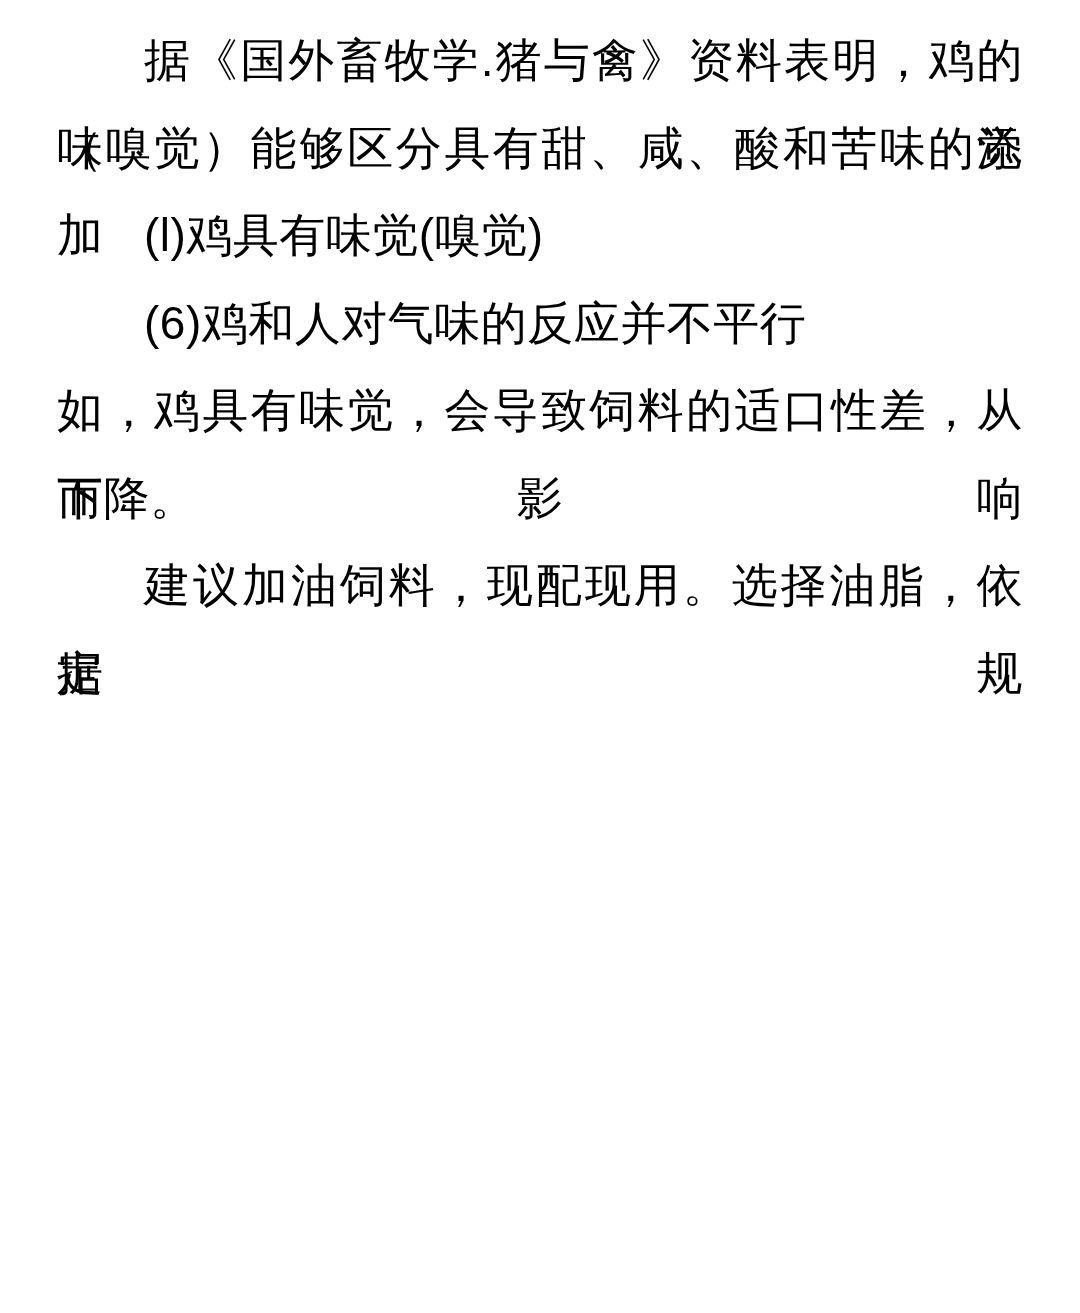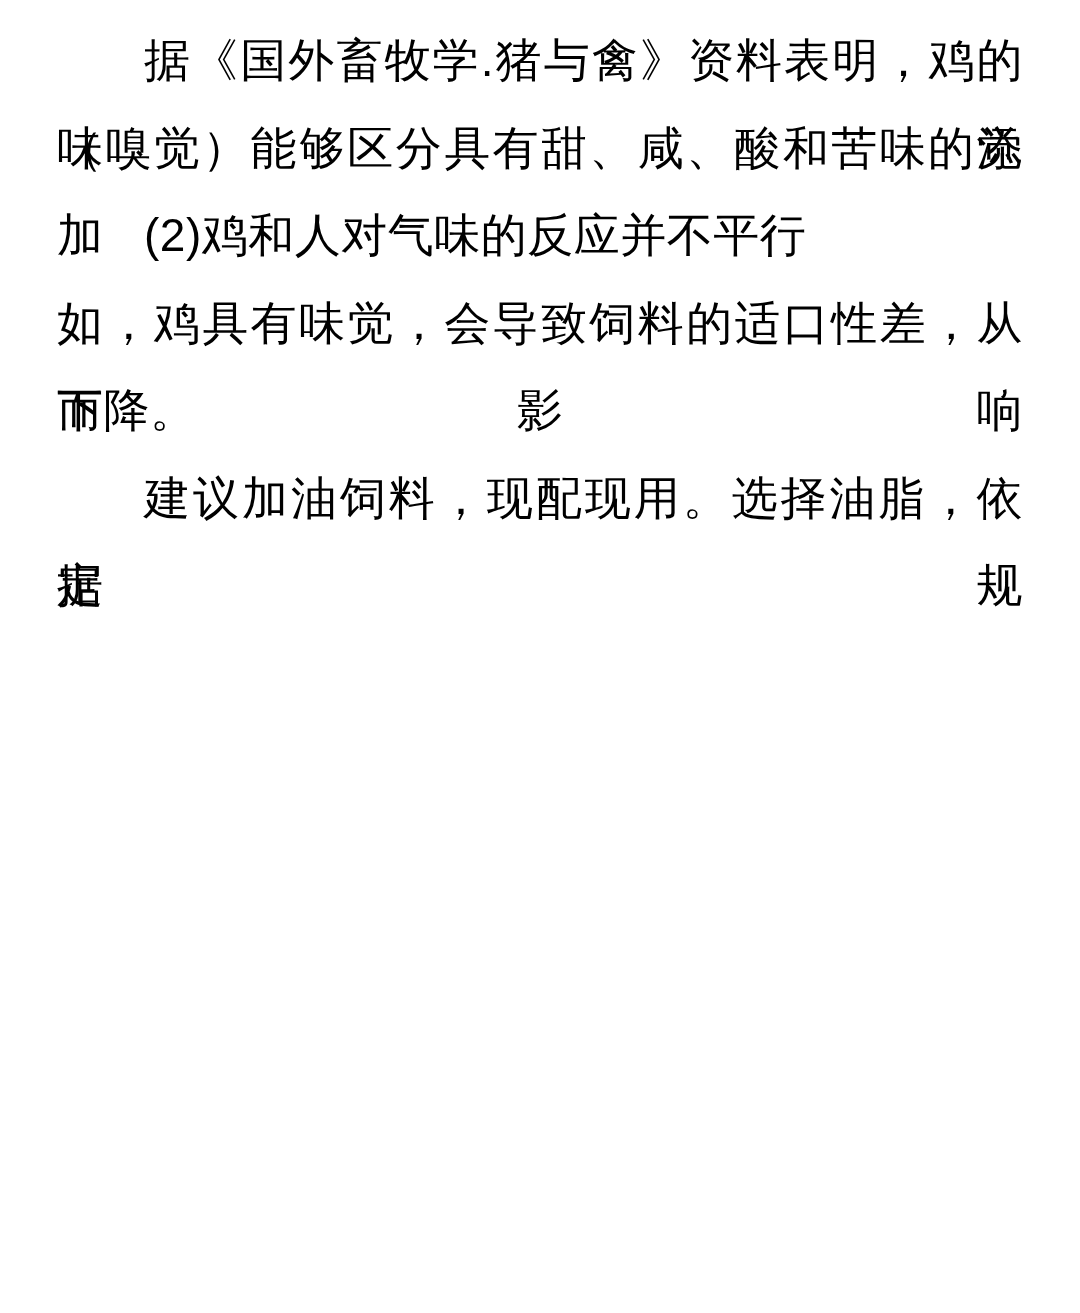--- a/index.html
+++ b/index.html
@@ -38,18 +38,19 @@
     text-align-last: justify;
     text-justify: inter-character;
   }
 </style>
 </head>
 <body>
 
 <div class="page">
   <div class="line indent justify">据《国外畜牧学.猪与禽》资料表明，鸡的味觉</div>
   <div class="line justify">（嗅觉）能够区分具有甜、咸、酸和苦味的添加</div>
-  <div class="line indent">(2)鸡和人对气味的反应并不平行</div>
+  <div class="line indent">(l)鸡具有味觉(嗅觉)</div>
+  <div class="line indent">(6)鸡和人对气味的反应并不平行</div>
   <div class="line justify">如，鸡具有味觉，会导致饲料的适口性差，从而影响</div>
   <div class="line">下降。</div>
   <div class="line indent justify">建议加油饲料，现配现用。选择油脂，依据规</div>
   <div class="line">定</div>
 </div>
 
 </body></html>

